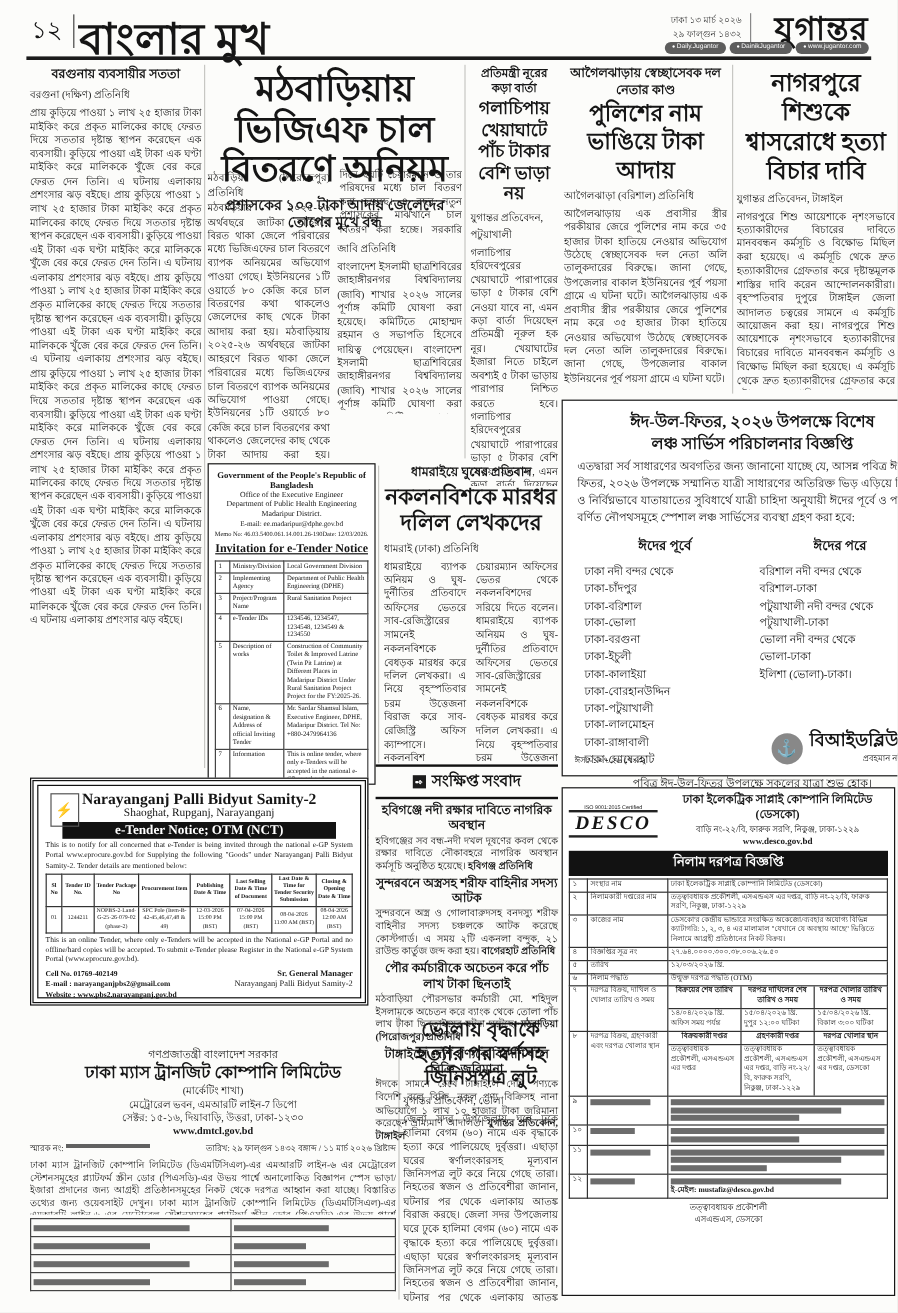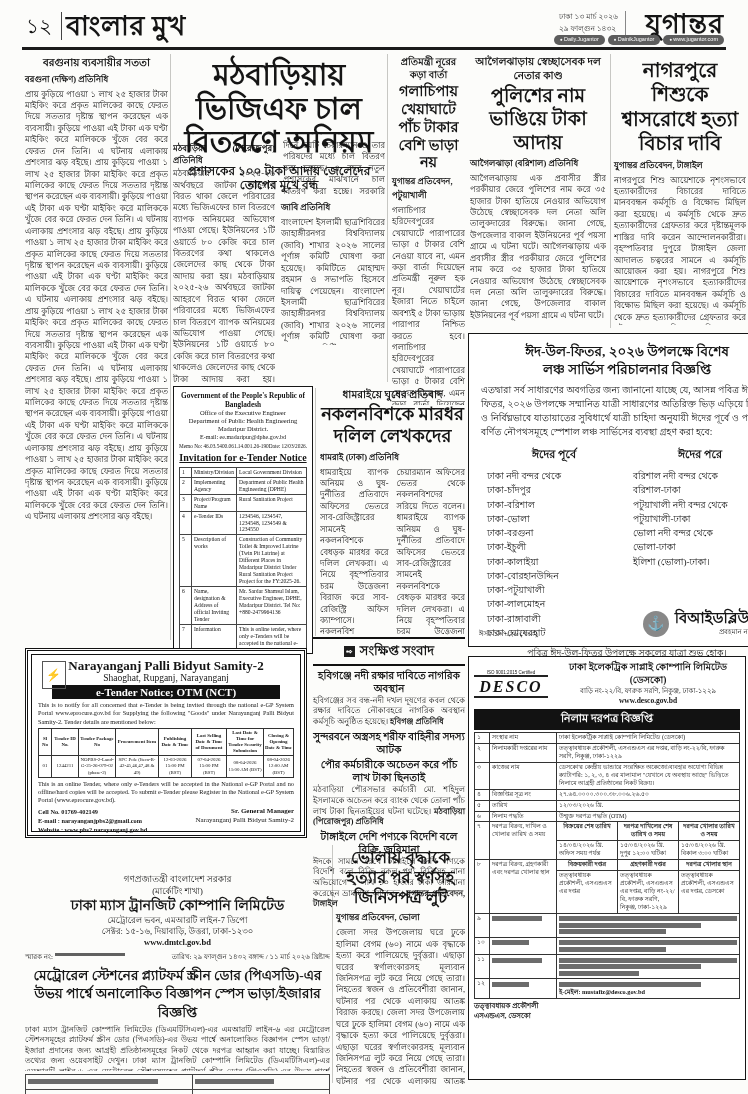--- a/index.html
+++ b/index.html
@@ -1,34 +1,34 @@
 <!DOCTYPE html>
 <html lang="bn"><head>
 <meta charset="utf-8">
 <style>
   html,body{margin:0;padding:0;background:#e8e8e4}
   #page{position:relative;width:748px;height:1094px;margin:0 auto;background:#fcfcfa;
         font-family:"Liberation Serif","DejaVu Serif",serif;color:#151515;overflow:hidden}
   
   .pageno{position:absolute;left:26px;top:12px;font-size:20px;height:28px;line-height:28px;
           padding-right:9px;border-right:1.5px solid #444}
-  .sectitle{position:absolute;left:66px;top:5px;font-size:27px;font-weight:bold;letter-spacing:.5px}
-  .dates{position:absolute;right:122px;top:11px;text-align:left;font-size:7.5px;line-height:1.6;
+  .sectitle{position:absolute;left:66px;top:5px;font-size:36px;font-weight:bold;letter-spacing:.5px}
+  .dates{position:absolute;right:122px;top:11px;text-align:right;font-size:7.5px;line-height:1.6;
          border-right:1px solid #888;padding-right:7px;color:#333}
   .masthead{position:absolute;right:24px;top:3px;font-size:27px;font-weight:bold;letter-spacing:1px}
   .badges{position:absolute;right:24px;top:35px;display:flex;gap:3px}
   .badge{background:#5d5d5d;color:#fff;font-size:5.5px;line-height:1;padding:2px 6px;border-radius:6px;
          font-family:"Liberation Sans","DejaVu Sans",sans-serif}
   .badge::before{content:"● ";font-size:4.5px}
   .hdr-rule{position:absolute;left:22px;right:22px;top:47px;border-top:3px solid #1b1b1b}
   
   .abs{position:absolute}
   .kick{font-weight:bold;text-align:center;font-size:10.5px;line-height:1.3}
   .hl{font-weight:bold;text-align:center;line-height:1.22;margin:2px 0}
-  .byline{font-weight:bold;font-size:8.5px;margin:3px 0 2px;color:#101010}
+  .byline{font-weight:normal;font-size:8.5px;margin:3px 0 2px;color:#101010}
   .bodytxt{font-size:8.4px;line-height:1.36;text-align:justify;overflow:hidden;color:#131313}
   .vrule{position:absolute;border-left:1px solid #c7c7c3}
   .credit{font-weight:bold}
   
   .boxed{border:1.5px solid #161616;background:#fff}
   
   #dphe{left:173px;top:386px;width:140px;height:268px;padding:4px 5px;box-sizing:border-box;
         font-family:"Liberation Serif","DejaVu Serif",serif}
   #dphe .c{text-align:center;line-height:1.25}
   #dphe table{border-collapse:collapse;width:100%;margin-top:2px}
@@ -87,21 +87,21 @@
   #desco .d-co .ad{font-size:7px}
   #desco .d-co .wb{font-size:7.5px;font-weight:bold}
   #desco .d-bar{background:#121212;color:#fff;font-weight:bold;font-size:11px;text-align:center;
                 padding:1px 0;margin-top:3px}
   #desco table{border-collapse:collapse;width:100%;margin-top:2px}
   #desco td{border:0.5px solid #333;font-size:6.1px;line-height:1.3;padding:1px 2px;vertical-align:top}
   #desco .sub{display:flex}
   #desco .sub>div{flex:1;border-right:0.5px solid #333;padding:1px 2px}
   #desco .sub>div:last-child{border-right:0}
   #desco .subh{font-weight:bold;text-align:center}
-  #desco .d-sig{text-align:left;font-size:7px;font-weight:bold;line-height:1.35;margin-top:3px}
+  #desco .d-sig{text-align:center;font-size:7px;font-weight:normal;line-height:1.35;margin-top:3px}
   
   #dmtcl{left:25px;top:874px;width:305px;height:243px}
   #dmtcl .c{text-align:center;line-height:1.3}
   #dmtcl .gov{font-size:9px}
   #dmtcl .org{font-size:14px;font-weight:bold}
   #dmtcl .dept{font-size:8.5px}
   #dmtcl .addr{font-size:8.5px}
   #dmtcl .web{font-size:8.5px;font-weight:bold;}
   #dmtcl .memo-row{display:flex;justify-content:space-between;font-size:7px;margin-top:3px}
   #dmtcl .title{font-size:13.5px;font-weight:bold;text-align:center;line-height:1.35;margin-top:4px}
@@ -336,43 +336,43 @@
     <div class="bf-head">
       <span class="bf-ico">✒</span>
       <span class="bf-title">সংক্ষিপ্ত সংবাদ</span>
     </div>
     <div>
       <div class="bf-h">হবিগঞ্জে নদী রক্ষার দাবিতে নাগরিক অবস্থান</div>
       <div class="bf-b"><span>হবিগঞ্জের সব বন্ধ-নদী দখল দূষণের কবল থেকে রক্ষার দাবিতে নৌকাবহরে নাগরিক অবস্থান কর্মসূচি অনুষ্ঠিত হয়েছে।</span> <span class="credit">হবিগঞ্জ প্রতিনিধি</span></div>
     </div>
     <div>
       <div class="bf-h">সুন্দরবনে অস্ত্রসহ শরীফ বাহিনীর সদস্য আটক</div>
+      <div class="bf-b"><span>সুন্দরবনে অস্ত্র ও গোলাবারুদসহ বনদস্যু শরীফ বাহিনীর সদস্য চঞ্চলকে আটক করেছে কোস্টগার্ড। এ সময় ২টি একনলা বন্দুক, ২১ রাউন্ড কার্তুজ জব্দ করা হয়।</span> <span class="credit">বাগেরহাট প্রতিনিধি</span></div>
     </div>
     <div>
       <div class="bf-h">পৌর কর্মচারীকে অচেতন করে পাঁচ লাখ টাকা ছিনতাই</div>
       <div class="bf-b"><span>মঠবাড়িয়া পৌরসভার কর্মচারী মো. শহিদুল ইসলামকে অচেতন করে ব্যাংক থেকে তোলা পাঁচ লাখ টাকা ছিনতাইয়ের ঘটনা ঘটেছে।</span> <span class="credit">মঠবাড়িয়া (পিরোজপুর) প্রতিনিধি</span></div>
     </div>
     <div>
       <div class="bf-h">টাঙ্গাইলে দেশি পণ্যকে বিদেশি বলে বিক্রি, জরিমানা</div>
       <div class="bf-b"><span>ঈদকে সামনে রেখে টাঙ্গাইলে দেশি পণ্যকে বিদেশি বলে বিক্রি, নকল পণ্য বিক্রিসহ নানা অভিযোগে ১ লাখ ১০ হাজার টাকা জরিমানা করেছেন ভ্রাম্যমাণ আদালত।</span> <span class="credit">যুগান্তর প্রতিবেদন, টাঙ্গাইল</span></div>
     </div>
   </div>
 
   <div class="abs" id="dmtcl">
     <div class="c gov">গণপ্রজাতন্ত্রী বাংলাদেশ সরকার</div>
+    <div class="c org">ঢাকা ম্যাস ট্রানজিট কোম্পানি লিমিটেড</div>
     <div class="c dept">(মার্কেটিং শাখা)</div>
-    <div class="c org">ঢাকা ম্যাস ট্রানজিট কোম্পানি লিমিটেড</div>
     <div class="c addr">মেট্রোরেল ভবন, এমআরটি লাইন-7 ডিপো</div>
     <div class="c addr">সেক্টর: ১৫-১৬, দিয়াবাড়ি, উত্তরা, ঢাকা-১২৩০</div>
     <div class="c web">www.dmtcl.gov.bd</div>
     <div class="memo-row">
       <span><span>স্মারক নং:</span> <span class="gk" style="display:inline-block;width:70px;height:6px"></span></span>
       <span style="text-align:right"><span>তারিখ:</span> <span>২৯ ফাল্গুন ১৪৩২ বঙ্গাব্দ</span> / <span>১১ মার্চ ২০২৬ খ্রিষ্টাব্দ</span></span>
     </div>
-    <div class="title">মেট্রোরেল স্টেশনের প্ল্যাটফর্ম স্ক্রীন ডোর (পিএসডি)-এর উভয় পার্শ্বে অনালোকিত বিজ্ঞাপন স্পেস ভাড়া/ইজারার বিজ্ঞপ্তি</div>
     <div class="para">ঢাকা ম্যাস ট্রানজিট কোম্পানি লিমিটেড (ডিএমটিসিএল)-এর এমআরটি লাইন-৬ এর মেট্রোরেল স্টেশনসমূহের প্ল্যাটফর্ম স্ক্রীন ডোর (পিএসডি)-এর উভয় পার্শ্বে অনালোকিত বিজ্ঞাপন স্পেস ভাড়া/ইজারা প্রদানের জন্য আগ্রহী প্রতিষ্ঠানসমূহের নিকট থেকে দরপত্র আহ্বান করা যাচ্ছে। বিস্তারিত তথ্যের জন্য ওয়েবসাইট দেখুন। ঢাকা ম্যাস ট্রানজিট কোম্পানি লিমিটেড (ডিএমটিসিএল)-এর এমআরটি লাইন-৬ এর মেট্রোরেল স্টেশনসমূহের প্ল্যাটফর্ম স্ক্রীন ডোর (পিএসডি)-এর উভয় পার্শ্বে অনালোকিত বিজ্ঞাপন স্পেস ভাড়া/ইজারা প্রদানের জন্য আগ্রহী প্রতিষ্ঠানসমূহের নিকট থেকে দরপত্র আহ্বান করা যাচ্ছে। বিস্তারিত তথ্যের জন্য ওয়েবসাইট দেখুন।</div>
     <table>
       <tbody>
           <tr>
             <td style="width:55%">
               <div class="gkline w80"></div>
             </td>
             <td>
               <div class="gkline w60"></div>
             </td>

